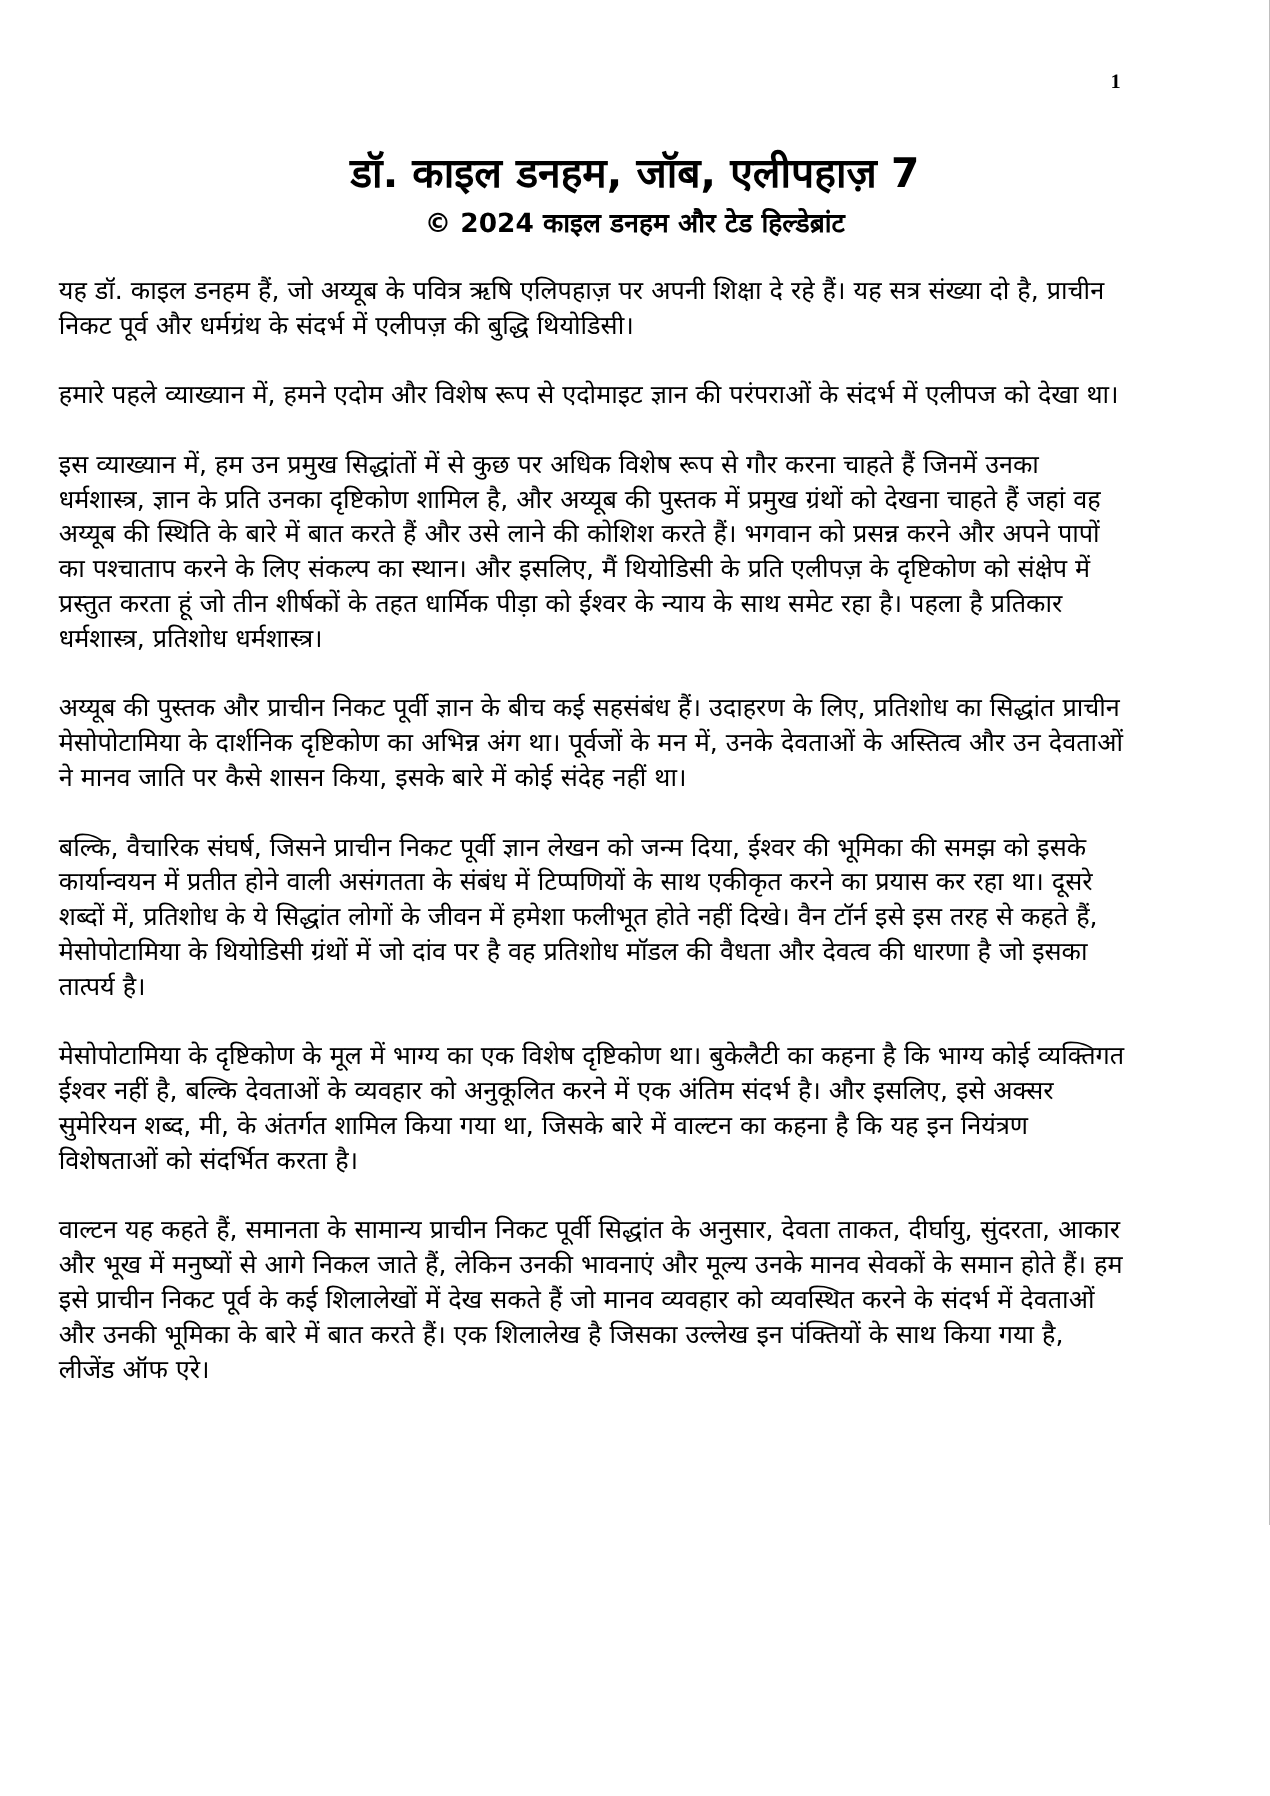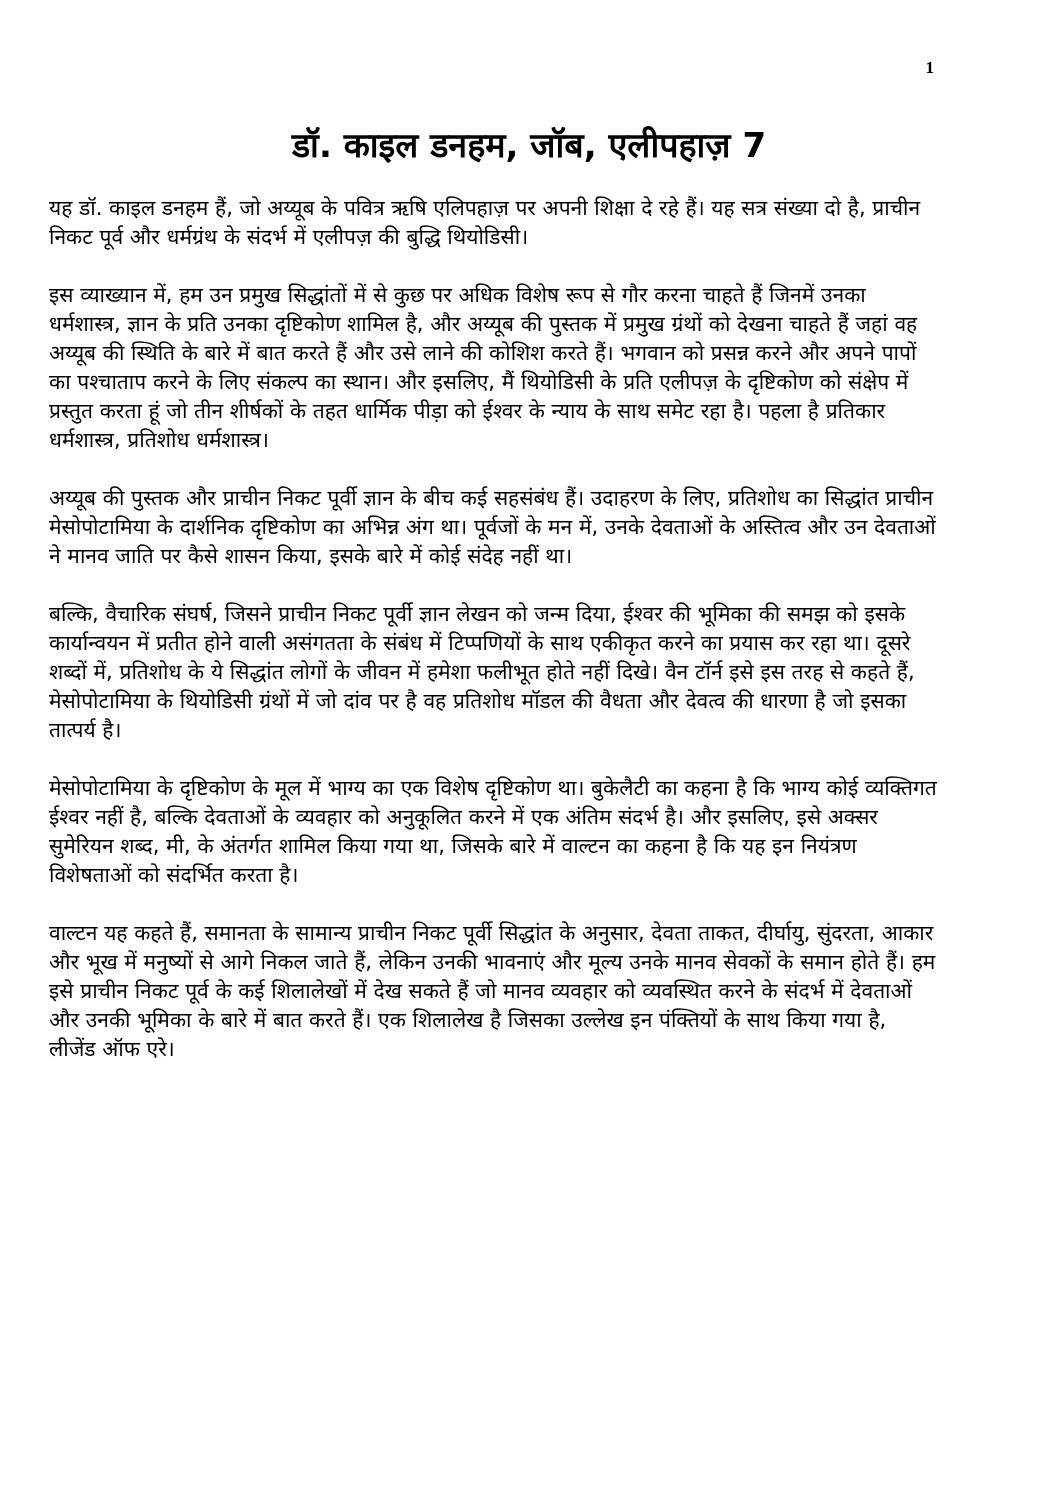--- a/index.html
+++ b/index.html
@@ -52,24 +52,26 @@
 </style>
 </head>
 <body>
 
 <div class="page">
 
   <div class="page-number">1</div>
 
   <div class="doc-header">
     <div class="doc-title">डॉ. काइल डनहम, जॉब, एलीपहाज़ 7</div>
+    <div class="doc-subtitle">© 2024 काइल डनहम और टेड हिल्डेब्रांट</div>
   </div>
 
   <div class="doc-body">
     <p>यह डॉ. काइल डनहम हैं, जो अय्यूब के पवित्र ऋषि एलिपहाज़ पर अपनी शिक्षा दे रहे हैं। यह सत्र संख्या दो है, प्राचीन निकट पूर्व और धर्मग्रंथ के संदर्भ में एलीपज़ की बुद्धि थियोडिसी।</p>
+    <p>हमारे पहले व्याख्यान में, हमने एदोम और विशेष रूप से एदोमाइट ज्ञान की परंपराओं के संदर्भ में एलीपज को देखा था।</p>
     <p>इस व्याख्यान में, हम उन प्रमुख सिद्धांतों में से कुछ पर अधिक विशेष रूप से गौर करना चाहते हैं जिनमें उनका धर्मशास्त्र, ज्ञान के प्रति उनका दृष्टिकोण शामिल है, और अय्यूब की पुस्तक में प्रमुख ग्रंथों को देखना चाहते हैं जहां वह अय्यूब की स्थिति के बारे में बात करते हैं और उसे लाने की कोशिश करते हैं। भगवान को प्रसन्न करने और अपने पापों का पश्चाताप करने के लिए संकल्प का स्थान। और इसलिए, मैं थियोडिसी के प्रति एलीपज़ के दृष्टिकोण को संक्षेप में प्रस्तुत करता हूं जो तीन शीर्षकों के तहत धार्मिक पीड़ा को ईश्वर के न्याय के साथ समेट रहा है। पहला है प्रतिकार धर्मशास्त्र, प्रतिशोध धर्मशास्त्र।</p>
     <p>अय्यूब की पुस्तक और प्राचीन निकट पूर्वी ज्ञान के बीच कई सहसंबंध हैं। उदाहरण के लिए, प्रतिशोध का सिद्धांत प्राचीन मेसोपोटामिया के दार्शनिक दृष्टिकोण का अभिन्न अंग था। पूर्वजों के मन में, उनके देवताओं के अस्तित्व और उन देवताओं ने मानव जाति पर कैसे शासन किया, इसके बारे में कोई संदेह नहीं था।</p>
     <p>बल्कि, वैचारिक संघर्ष, जिसने प्राचीन निकट पूर्वी ज्ञान लेखन को जन्म दिया, ईश्वर की भूमिका की समझ को इसके कार्यान्वयन में प्रतीत होने वाली असंगतता के संबंध में टिप्पणियों के साथ एकीकृत करने का प्रयास कर रहा था। दूसरे शब्दों में, प्रतिशोध के ये सिद्धांत लोगों के जीवन में हमेशा फलीभूत होते नहीं दिखे। वैन टॉर्न इसे इस तरह से कहते हैं, मेसोपोटामिया के थियोडिसी ग्रंथों में जो दांव पर है वह प्रतिशोध मॉडल की वैधता और देवत्व की धारणा है जो इसका तात्पर्य है।</p>
     <p>मेसोपोटामिया के दृष्टिकोण के मूल में भाग्य का एक विशेष दृष्टिकोण था। बुकेलैटी का कहना है कि भाग्य कोई व्यक्तिगत ईश्वर नहीं है, बल्कि देवताओं के व्यवहार को अनुकूलित करने में एक अंतिम संदर्भ है। और इसलिए, इसे अक्सर सुमेरियन शब्द, मी, के अंतर्गत शामिल किया गया था, जिसके बारे में वाल्टन का कहना है कि यह इन नियंत्रण विशेषताओं को संदर्भित करता है।</p>
     <p>वाल्टन यह कहते हैं, समानता के सामान्य प्राचीन निकट पूर्वी सिद्धांत के अनुसार, देवता ताकत, दीर्घायु, सुंदरता, आकार और भूख में मनुष्यों से आगे निकल जाते हैं, लेकिन उनकी भावनाएं और मूल्य उनके मानव सेवकों के समान होते हैं। हम इसे प्राचीन निकट पूर्व के कई शिलालेखों में देख सकते हैं जो मानव व्यवहार को व्यवस्थित करने के संदर्भ में देवताओं और उनकी भूमिका के बारे में बात करते हैं। एक शिलालेख है जिसका उल्लेख इन पंक्तियों के साथ किया गया है, लीजेंड ऑफ एरे।</p>
   </div>
 
 </div>
 
 </body></html>

